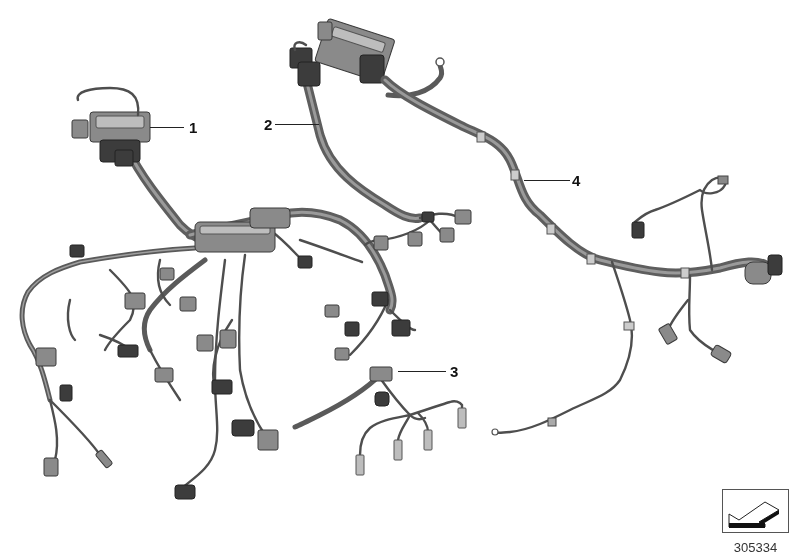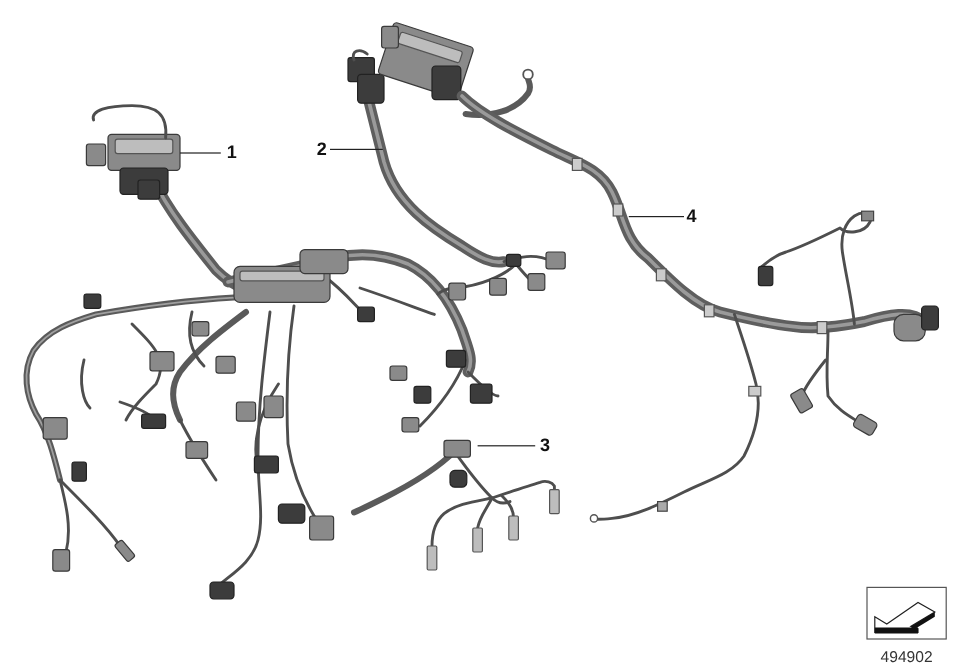--- a/index.html
+++ b/index.html
@@ -170,13 +170,13 @@
 <div class="leader" style="left:524px; top:180px; width:46px;"></div>
 <div class="callout-num" style="left:572px; top:173px;">4</div>
 
 <div class="ref-box">
   <svg width="65" height="42" viewBox="0 0 65 42" xmlns="http://www.w3.org/2000/svg">
     <polygon points="6,24 16,30 42,12 56,20 36,32 42,34 42,37 6,37" fill="#fff" stroke="#222" stroke-width="1"></polygon>
     <polygon points="6,33 42,33 42,38 6,38" fill="#111"></polygon>
     <polygon points="36,32 56,20 56,24 38,35" fill="#111"></polygon>
   </svg>
 </div>
-<div class="image-id">494902</div>
+<div class="image-id">305334</div>
 
 </body></html>

